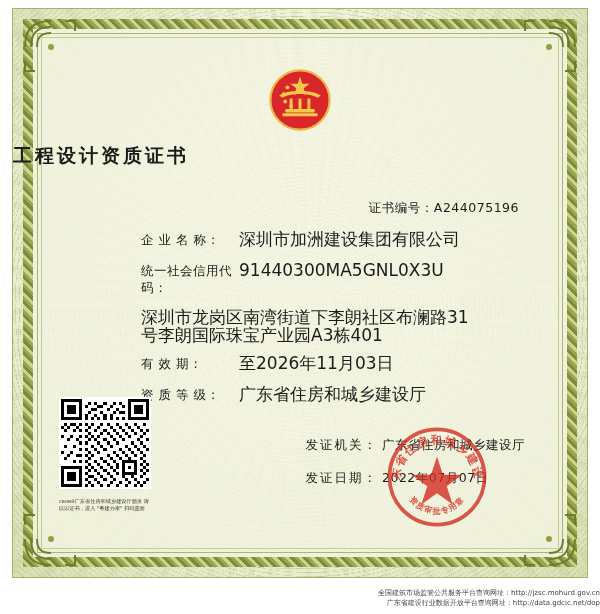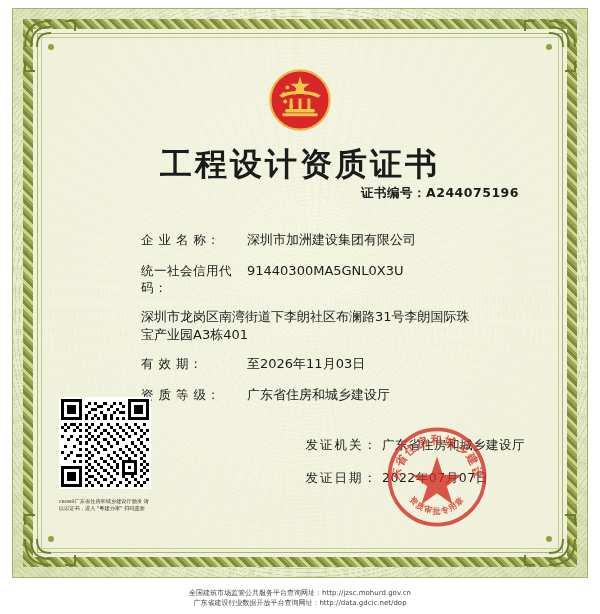--- a/index.html
+++ b/index.html
@@ -102,63 +102,61 @@
     top: 54px;
     width: 74px; height: 74px;
     margin-left: -37px;
   }
 
   
   .title {
     position: absolute;
     left: 0; right: 0;
     top: 134px;
-    text-align: center;
+    text-align: left;
     font-family: "DejaVu Sans", "Liberation Sans", sans-serif;
-    font-size: 32px;
+    font-size: 19px;
     font-weight: bold;
     letter-spacing: 3px;
     color: #1b1b1b;
   }
 
   .cert-no {
     position: absolute;
     right: 68px;
-    top: 176px;
+    top: 191px;
     font-size: 12.5px;
     color: #1b1b1b;
     letter-spacing: 0.5px;
-    font-weight: bold;
   }
 
   
   .fields {
     position: absolute;
     left: 128px;
     top: 222px;
     width: 340px;
   }
   .row {
     display: flex;
     align-items: flex-start;
     margin-bottom: 11px;
     min-height: 20px;
-    gap: 8px;
   }
   .row .label {
     width: 98px;
     flex: 0 0 98px;
     font-size: 12.5px;
     color: #1b1b1b;
     line-height: 17px;
     letter-spacing: 0.5px;
   }
   .row .value {
     flex: 1;
-    font-size: 13px;
+    font-size: 17px;
     color: #1b1b1b;
     line-height: 15px;
     padding-top: 1px;
     word-break: break-all;
   }
   .row.addr .value { line-height: 18px; }
 
   
   .qr-wrap {
     position: absolute;
@@ -206,21 +204,21 @@
     width: 108px;
     height: 108px;
     pointer-events: none;
   }
 
   
   .footer {
     position: absolute;
     left: 0; right: 0;
     bottom: 6px;
-    text-align: center;
+    text-align: right;
     font-size: 7px;
     line-height: 10px;
     color: #444;
   }
 </style>
 </head>
 <body>
 
 <div class="page">
 

